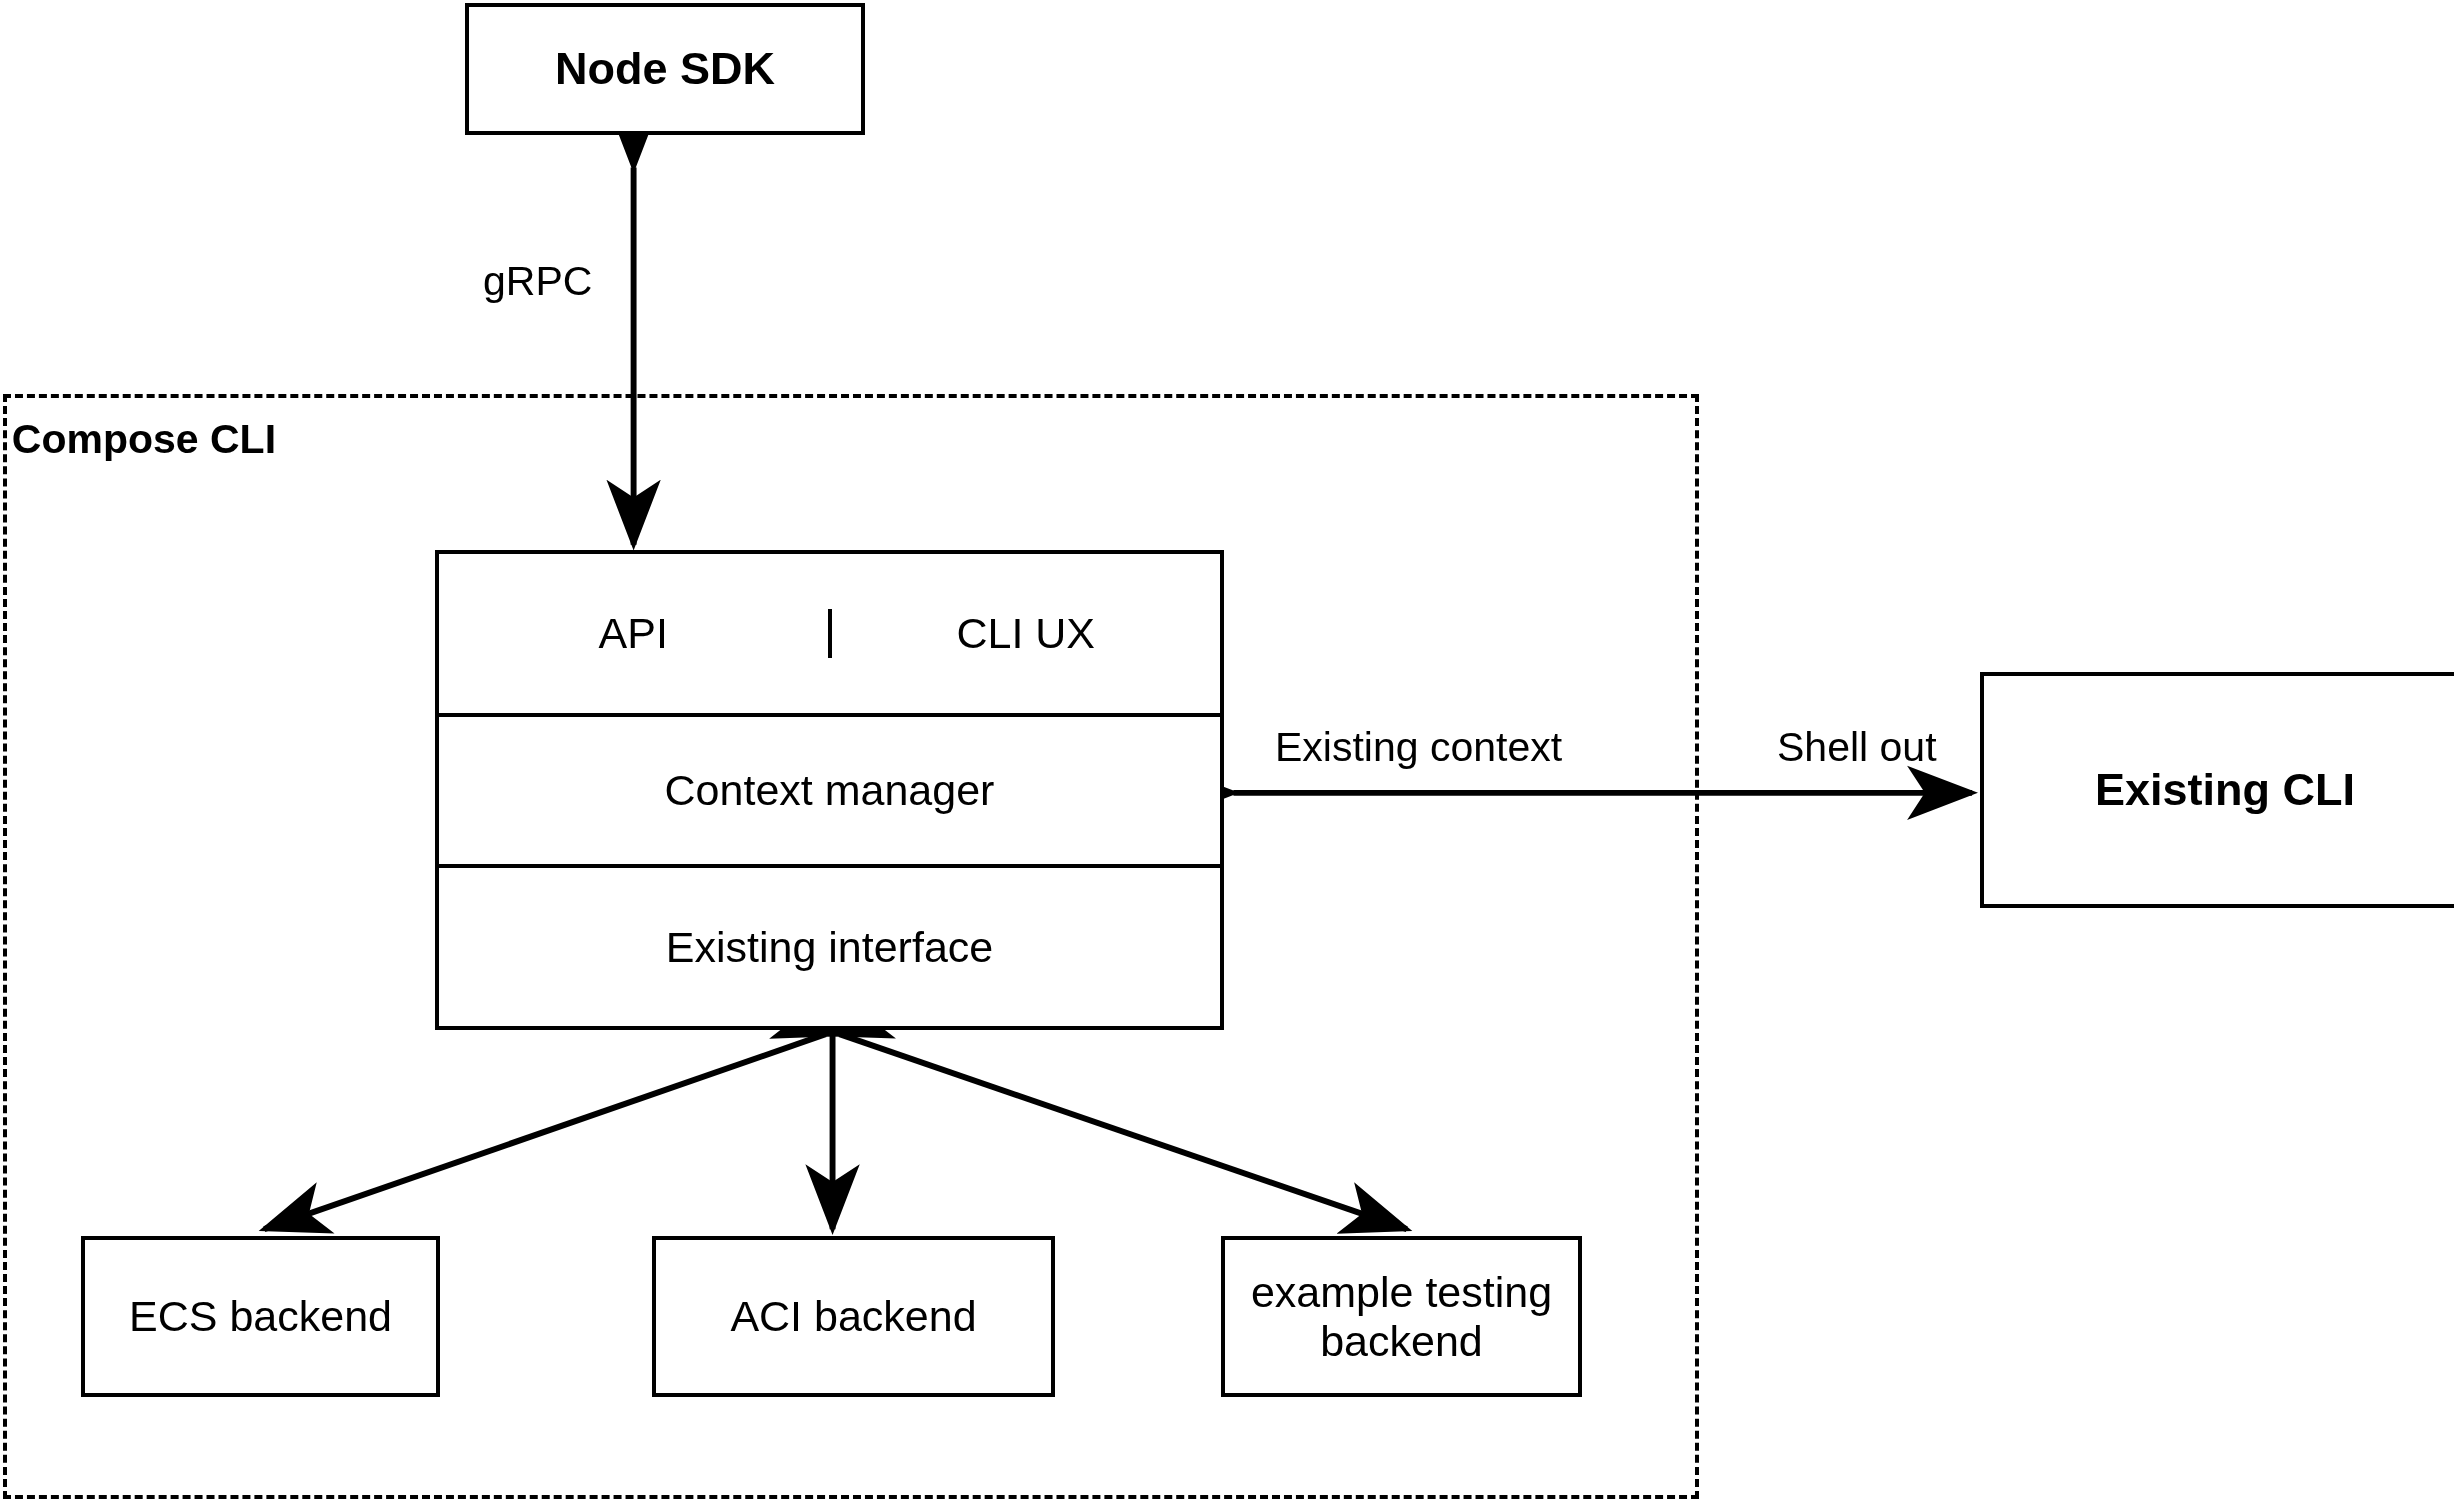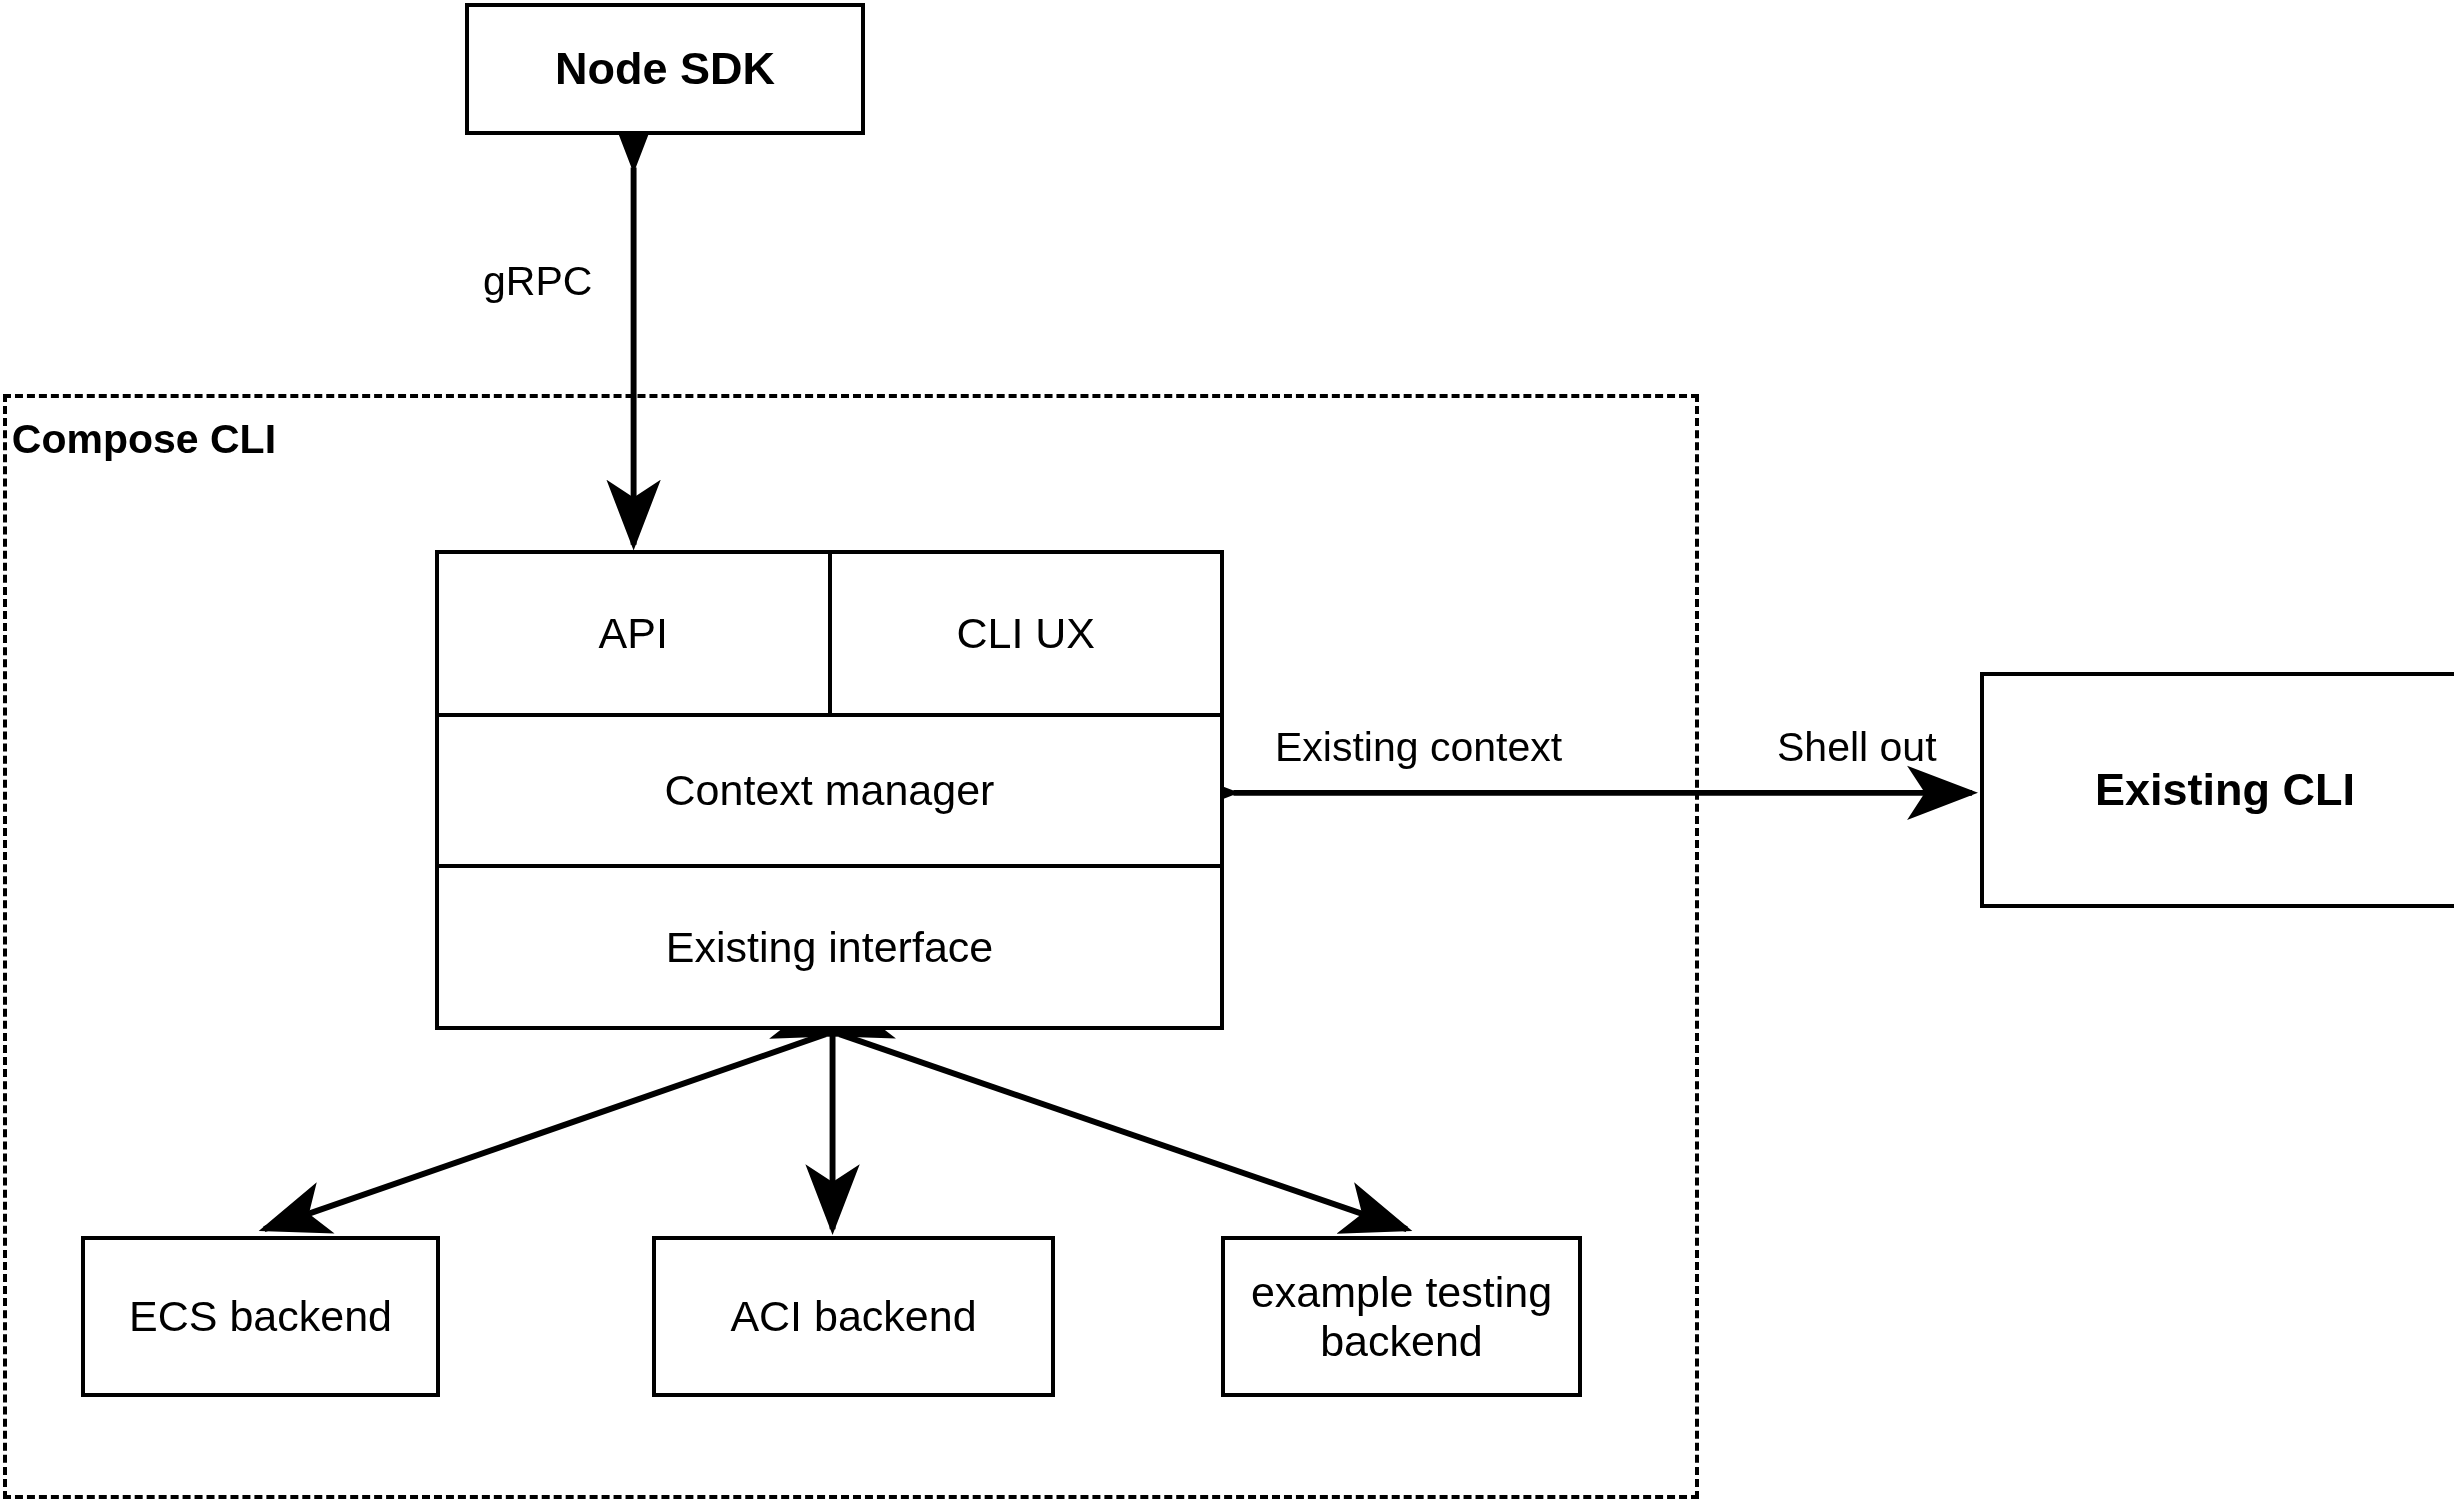--- a/index.html
+++ b/index.html
@@ -116,21 +116,21 @@
     <line x1="852" y1="1050" x2="1428" y2="1248" stroke="#000000" stroke-width="6" marker-start="url(#ah)" marker-end="url(#ah)"></line>
   </svg>
 
   <div class="node" style="left:433px; top:3px; width:400px; height:132px;margin-left:32px;">
     <span class="node-label bold fs-46">Node SDK</span>
   </div>
 
   <div class="edge-label" style="left:483px; top:258px;">gRPC</div>
 
   <div class="stack" style="left:435px; top:550px; width:789px; height:480px;">
-    <div class="stack-row" style="height:160px;">
+    <div class="stack-row" style="height:160px;align-items:center;">
       <div class="stack-cell">
         <span>API</span>
       </div>
       <div class="stack-cell">
         <span>CLI UX</span>
       </div>
     </div>
     <div class="stack-row" style="height:153px;">
       <div class="stack-cell">
         <span>Context manager</span>

